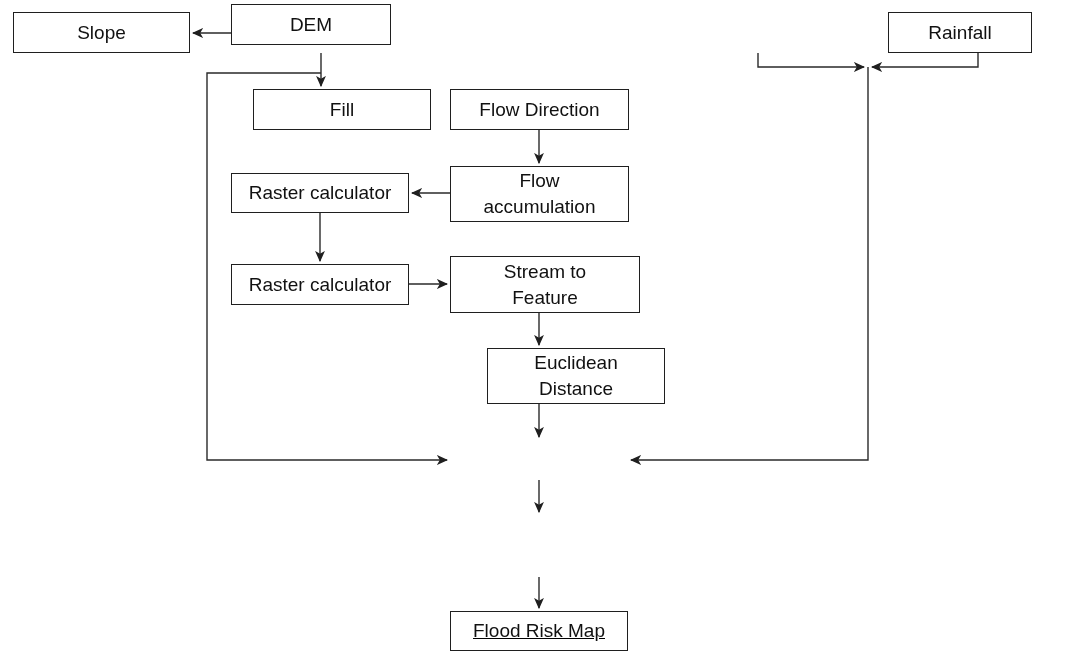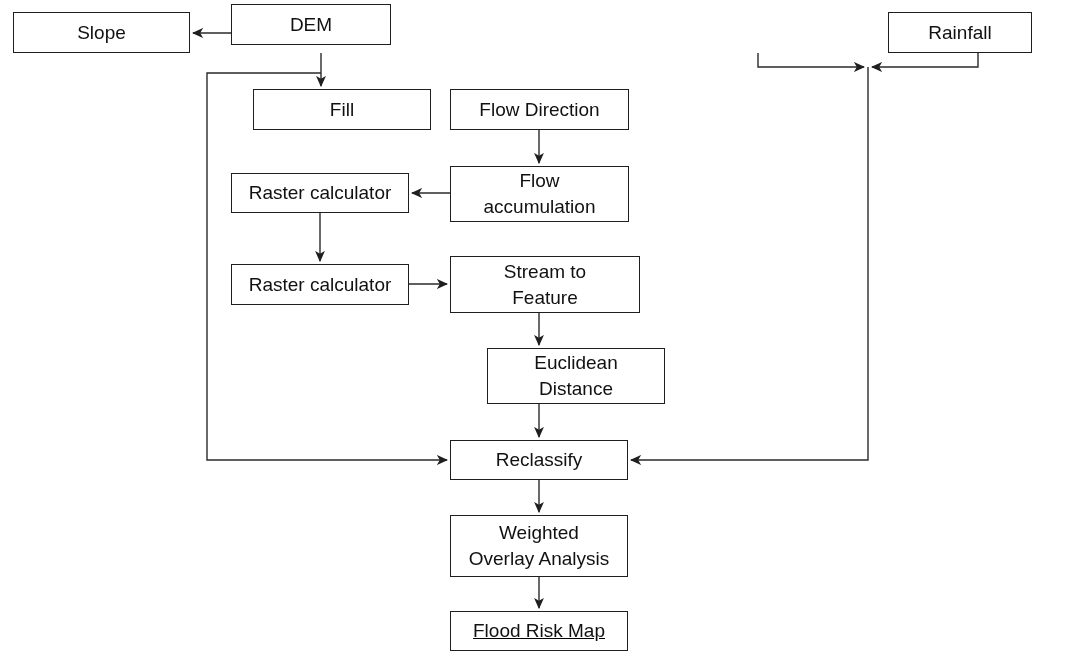--- a/index.html
+++ b/index.html
@@ -123,26 +123,19 @@
   <div class="node" style="left:450px; top:256px; width:190px; height:57px;">
     <span class="node-label">Stream to
 Feature</span>
   </div>
 
   <div class="node" style="left:450px; top:348px; width:178px; height:56px;margin-left:37px;">
     <span class="node-label">Euclidean
 Distance</span>
   </div>
 
-  <div class="node" style="left:450px; top:440px; width:178px; height:40px;">
-    <span class="node-label">Reclassify</span>
-  </div>
 
-  <div class="node" style="left:450px; top:515px; width:178px; height:62px;">
-    <span class="node-label">Weighted
-Overlay Analysis</span>
-  </div>
 
   <div class="node" style="left:450px; top:611px; width:178px; height:40px;text-decoration:underline;">
     <span class="node-label">Flood Risk Map</span>
   </div>
 
 </div>
 
 </body></html>

